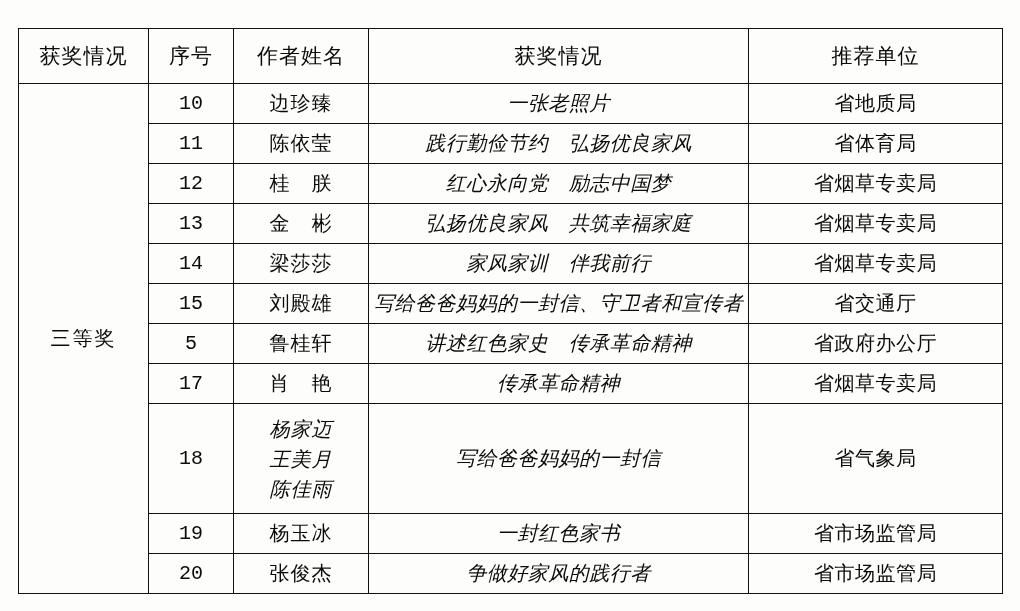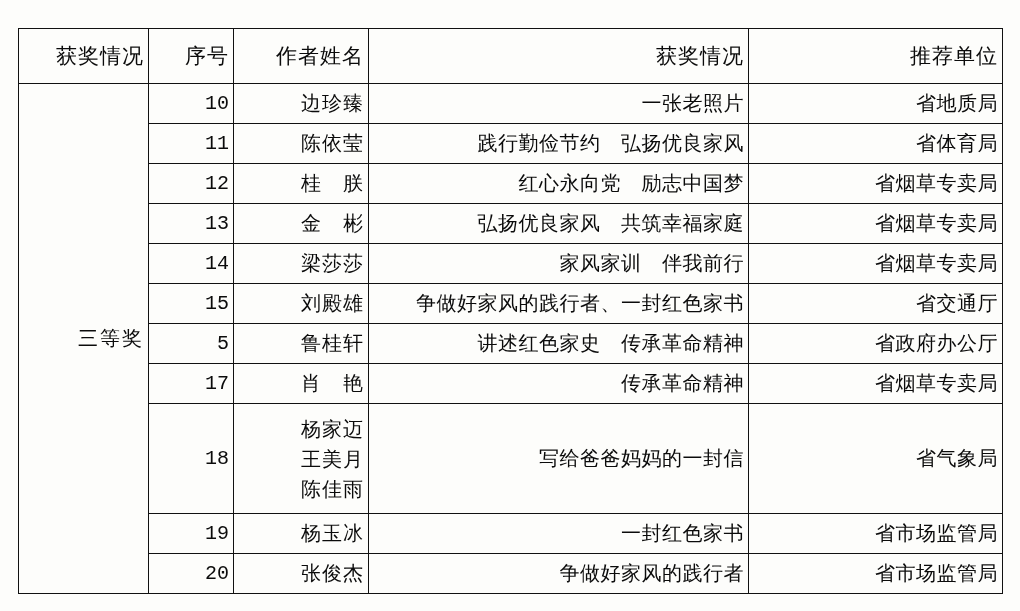--- a/index.html
+++ b/index.html
@@ -25,21 +25,21 @@
     left: 18px;
     top: 28px;
     width: 984px;
     border-collapse: collapse;
     table-layout: fixed;
     background: #fdfdfb;
   }
   table.award-table td,
   table.award-table th {
     border: 1.6px solid #111111;
-    text-align: right;
+    text-align: center;
     vertical-align: middle;
     font-weight: normal;
     font-size: 20px;
     line-height: 1.35;
     padding: 5px 4px;
     color: #0b0b0b;
   }
   table.award-table thead td {
     font-size: 21px;
     height: 44px;
@@ -53,31 +53,33 @@
     font-size: 20px;
     font-family: Liberation Mono, monospace;
   }
   td.col-author {
     font-size: 20px;
     letter-spacing: 1px;
   }
   td.col-title {
     font-size: 20px;
     letter-spacing: 0.5px;
+    font-style: italic;
   }
   td.col-unit {
     font-size: 20px;
     letter-spacing: 0.5px;
   }
   tbody tr {
     height: 40px;
   }
   .multiline span {
     display: block;
     line-height: 1.5;
+    font-style: italic;
   }
 </style>
 </head>
 <body>
 
 <div class="page">
   <table class="award-table">
     <colgroup>
       <col style="width:130px">
       <col style="width:85px">
@@ -122,21 +124,21 @@
       </tr>
       <tr>
         <td class="col-index">14</td>
         <td class="col-author">梁莎莎</td>
         <td class="col-title">家风家训　伴我前行</td>
         <td class="col-unit">省烟草专卖局</td>
       </tr>
       <tr>
         <td class="col-index">15</td>
         <td class="col-author">刘殿雄</td>
-        <td class="col-title">争做好家风的践行者、一封红色家书</td>
+        <td class="col-title">写给爸爸妈妈的一封信、守卫者和宣传者</td>
         <td class="col-unit">省交通厅</td>
       </tr>
       <tr>
         <td class="col-index">5</td>
         <td class="col-author">鲁桂轩</td>
         <td class="col-title">讲述红色家史　传承革命精神</td>
         <td class="col-unit">省政府办公厅</td>
       </tr>
       <tr>
         <td class="col-index">17</td>

